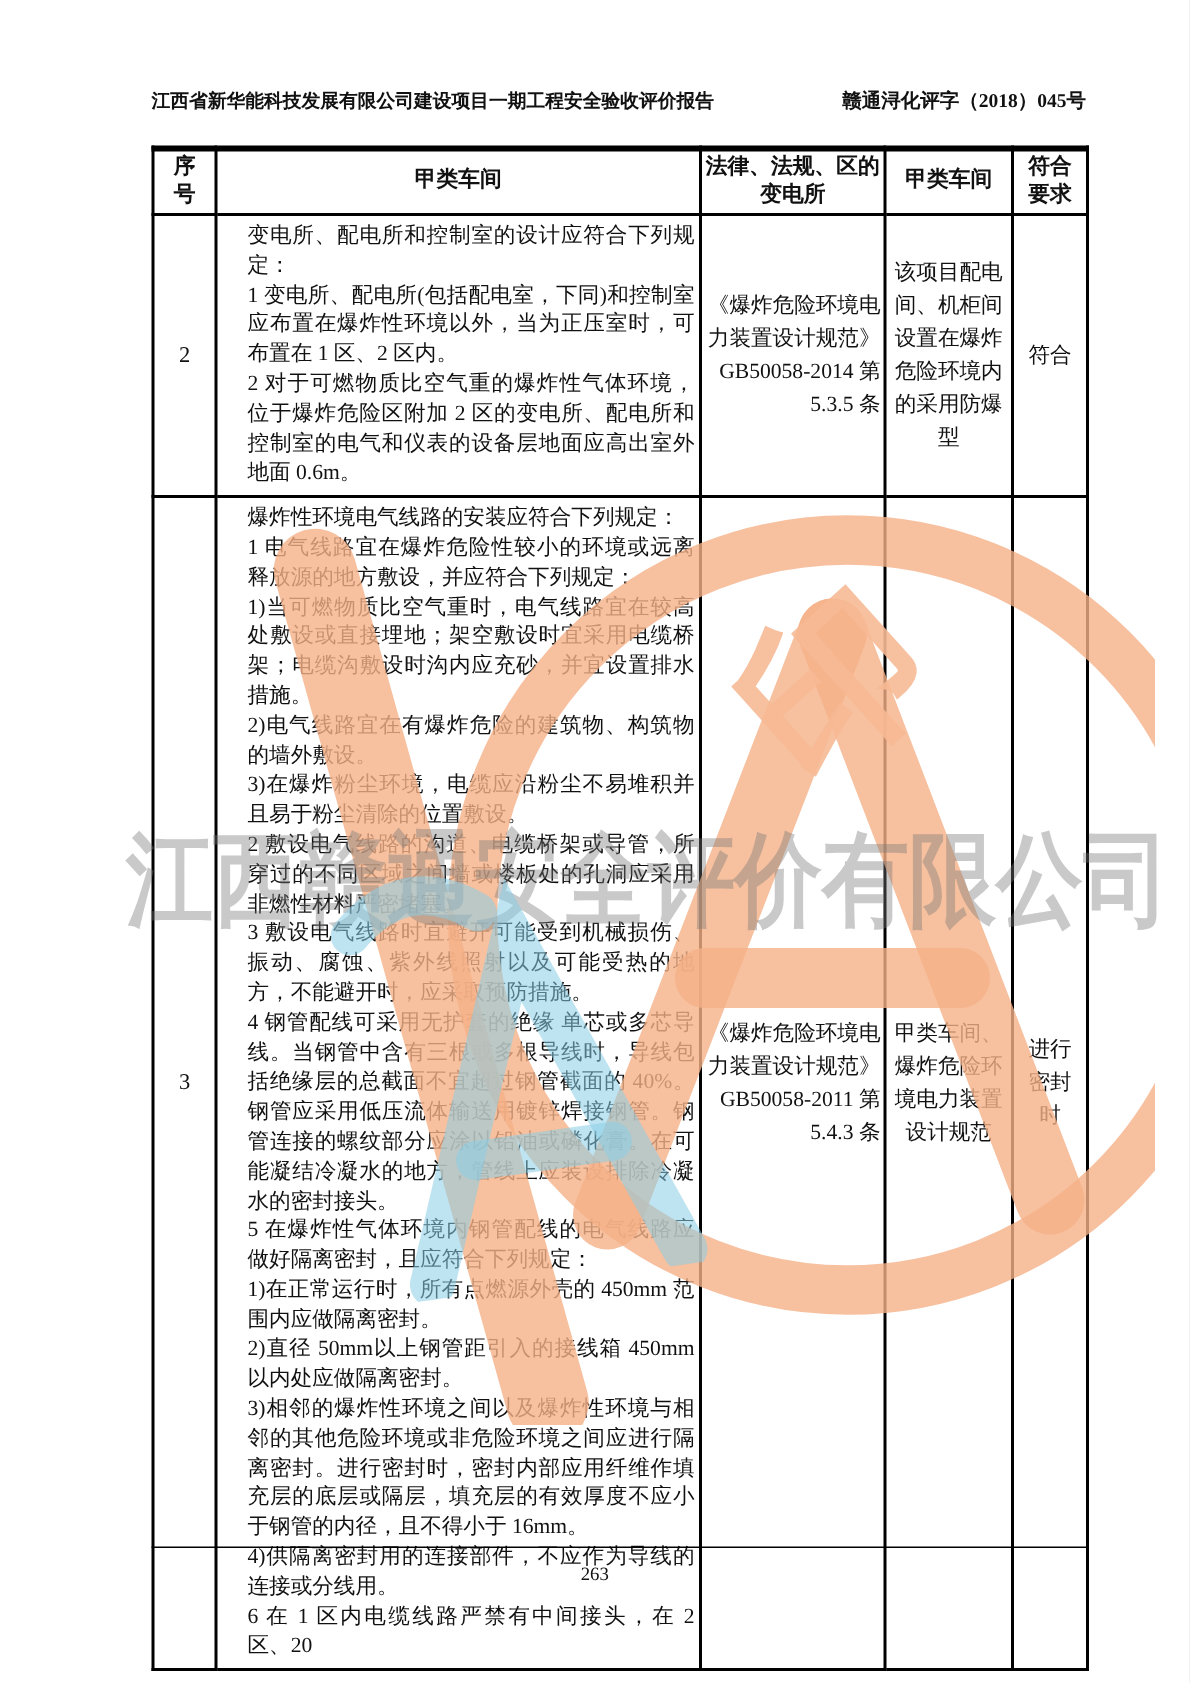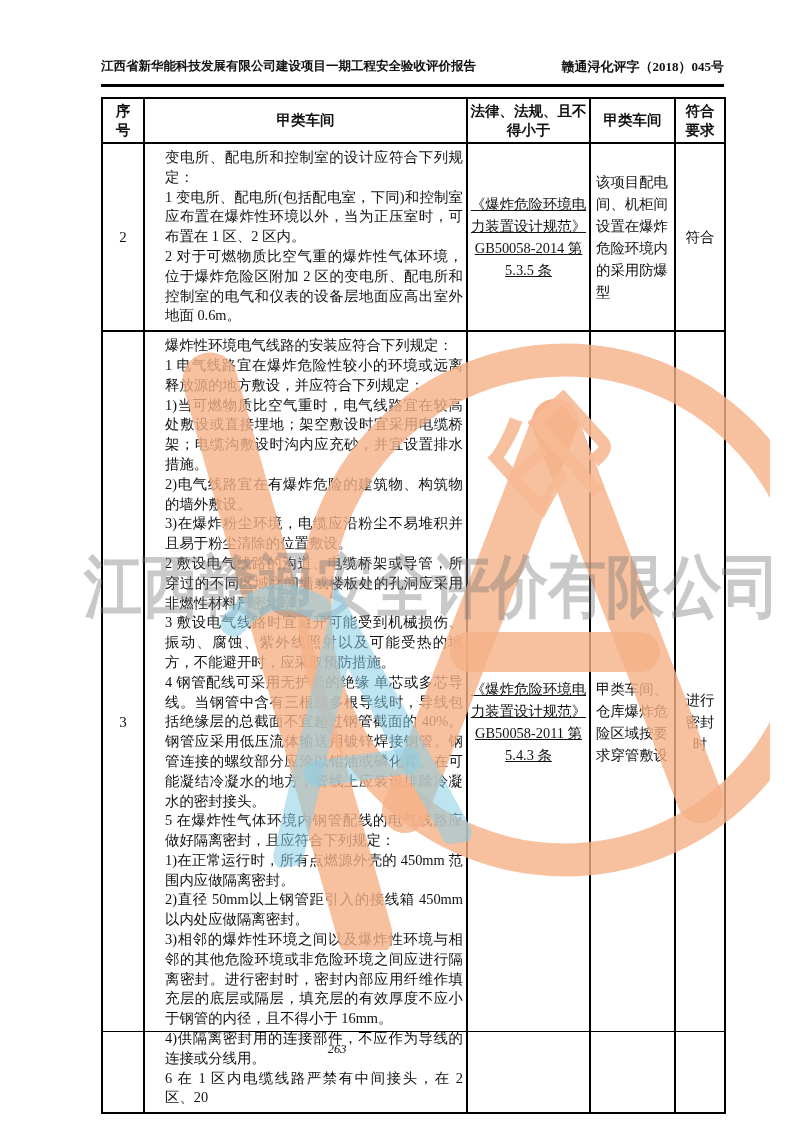--- a/index.html
+++ b/index.html
@@ -4,22 +4,22 @@
 <style>
   html,body{margin:0;padding:0;background:#e8e8e8;}
   .page{
     position:relative;width:793px;height:1122px;background:#ffffff;
     margin:0 auto;overflow:hidden;
     font-family:"Liberation Serif","DejaVu Serif",serif;color:#111;
   }
   
   .doc-header{
     position:absolute;left:101px;top:58px;width:623px;
-    display:flex;justify-content:space-between;align-items:flex-start;
-    padding-bottom:8px;border-bottom:3px solid #000;
+    display:flex;justify-content:space-between;align-items:center;
+    padding-bottom:22px;border-bottom:3px solid #000;
     font-weight:bold;
   }
   .doc-header .hl{font-size:12.5px;letter-spacing:0px;}
   .doc-header .hr{font-size:13px;white-space:nowrap;}
   
   .tbl{
     position:absolute;left:101px;top:97px;width:623px;
     border-collapse:collapse;table-layout:fixed;z-index:1;
   }
   .tbl col.c1{width:42px}
@@ -35,26 +35,26 @@
   .tbl th{font-size:14.5px;font-weight:bold;text-align:center;line-height:1.3;padding:0 2px;}
   .tbl th.th-narrow{padding:0 8px;}
   .cell-no{text-align:center;font-size:15px;}
   .cell-content{
     vertical-align:top;padding:4px 3px 4px 20px;
   }
   .cell-content .txt{
     font-size:14.4px;line-height:19.8px;text-align:justify;
     white-space:pre-wrap;word-break:break-all;
   }
-  .cell-basis{text-align:center;font-size:14.4px;line-height:22px;padding:0 2px;text-decoration:underline;}
-  .cell-actual{font-size:14.4px;line-height:22px;padding:0 5px;}
+  .cell-basis{text-align:right;font-size:14.4px;line-height:22px;padding:0 2px;}
+  .cell-actual{text-align:center;font-size:14.4px;line-height:22px;padding:0 5px;}
   .cell-conclusion{text-align:center;font-size:14.4px;line-height:22px;padding:0 3px;}
   
   .footer-line{position:absolute;left:101px;top:1031px;width:623px;border-top:1.6px solid #000;z-index:1;}
-  .page-number{position:absolute;left:0;top:1042px;width:674px;text-align:center;font-size:12.5px;z-index:1;font-style:italic;}
+  .page-number{position:absolute;left:0;top:1042px;width:793px;text-align:center;font-size:12.5px;z-index:1;}
   
   .watermark{position:absolute;inset:0;z-index:5;pointer-events:none;}
   .wm-svg{position:absolute;left:150px;top:330px;width:620px;height:620px;}
   .wm-yin{
     position:absolute;left:498px;top:398px;font-size:118px;line-height:1;
     color:var(--stamp-strong, rgba(246,185,148,.9));
     transform:rotate(-42deg);font-weight:bold;
   }
   .wm-company{
     position:absolute;left:84px;top:550px;font-size:58px;line-height:1.1;
@@ -79,21 +79,21 @@
         <col class="c1">
         <col class="c2">
         <col class="c3">
         <col class="c4">
         <col class="c5">
       </colgroup>
     <tbody>
         <tr class="r-head">
       <th class="th-narrow">序号</th>
       <th>甲类车间</th>
-      <th>法律、法规、且不得小于</th>
+      <th>法律、法规、区的变电所</th>
       <th>甲类车间</th>
       <th class="th-narrow">符合要求</th>
     </tr>
     <tr class="r-2">
       <td class="cell-no">2</td>
       <td class="cell-content">
         <div class="txt">变电所、配电所和控制室的设计应符合下列规定：
 1 变电所、配电所(包括配电室，下同)和控制室应布置在爆炸性环境以外，当为正压室时，可布置在 1 区、2 区内。
 2 对于可燃物质比空气重的爆炸性气体环境，位于爆炸危险区附加 2 区的变电所、配电所和控制室的电气和仪表的设备层地面应高出室外地面 0.6m。</div>
       </td>
@@ -113,21 +113,21 @@
 3 敷设电气线路时宜避开可能受到机械损伤、振动、腐蚀、紫外线照射以及可能受热的地方，不能避开时，应采取预防措施。
 4 钢管配线可采用无护套的绝缘 单芯或多芯导线。当钢管中含有三根或多根导线时，导线包括绝缘层的总截面不宜超过钢管截面的 40%。钢管应采用低压流体输送用镀锌焊接钢管。钢管连接的螺纹部分应涂以铅油或磷化膏。在可能凝结冷凝水的地方，管线上应装设排除冷凝水的密封接头。
 5 在爆炸性气体环境内钢管配线的电气线路应做好隔离密封，且应符合下列规定：
 1)在正常运行时，所有点燃源外壳的 450mm 范围内应做隔离密封。
 2)直径 50mm以上钢管距引入的接线箱 450mm以内处应做隔离密封。
 3)相邻的爆炸性环境之间以及爆炸性环境与相邻的其他危险环境或非危险环境之间应进行隔离密封。进行密封时，密封内部应用纤维作填充层的底层或隔层，填充层的有效厚度不应小于钢管的内径，且不得小于 16mm。
 4)供隔离密封用的连接部件，不应作为导线的连接或分线用。
 6 在 1 区内电缆线路严禁有中间接头，在 2 区、20</div>
       </td>
       <td class="cell-basis">《爆炸危险环境电力装置设计规范》GB50058-2011 第 5.4.3 条</td>
-      <td class="cell-actual">甲类车间、仓库爆炸危险区域按要求穿管敷设</td>
+      <td class="cell-actual">甲类车间、爆炸危险环境电力装置设计规范</td>
       <td class="cell-conclusion">进行密封时</td>
     </tr>
   </tbody>
     </table>
 
   <div class="footer-line"></div>
 
   <div class="page-number">263</div>
 
   <div class="watermark">

